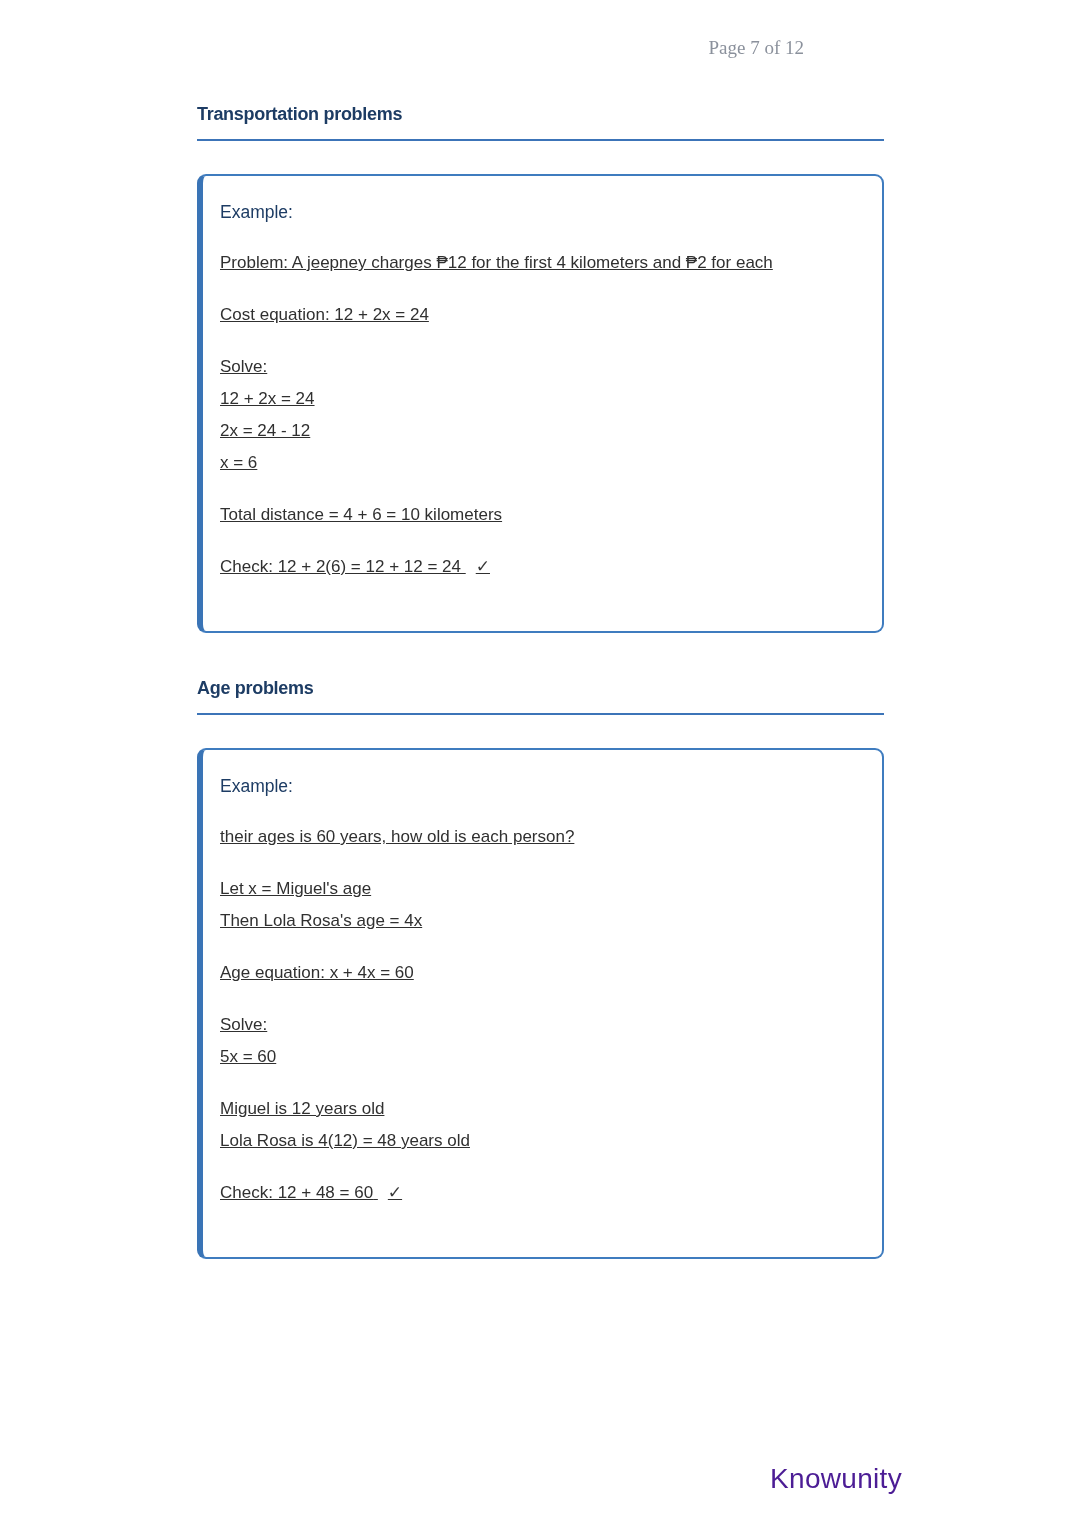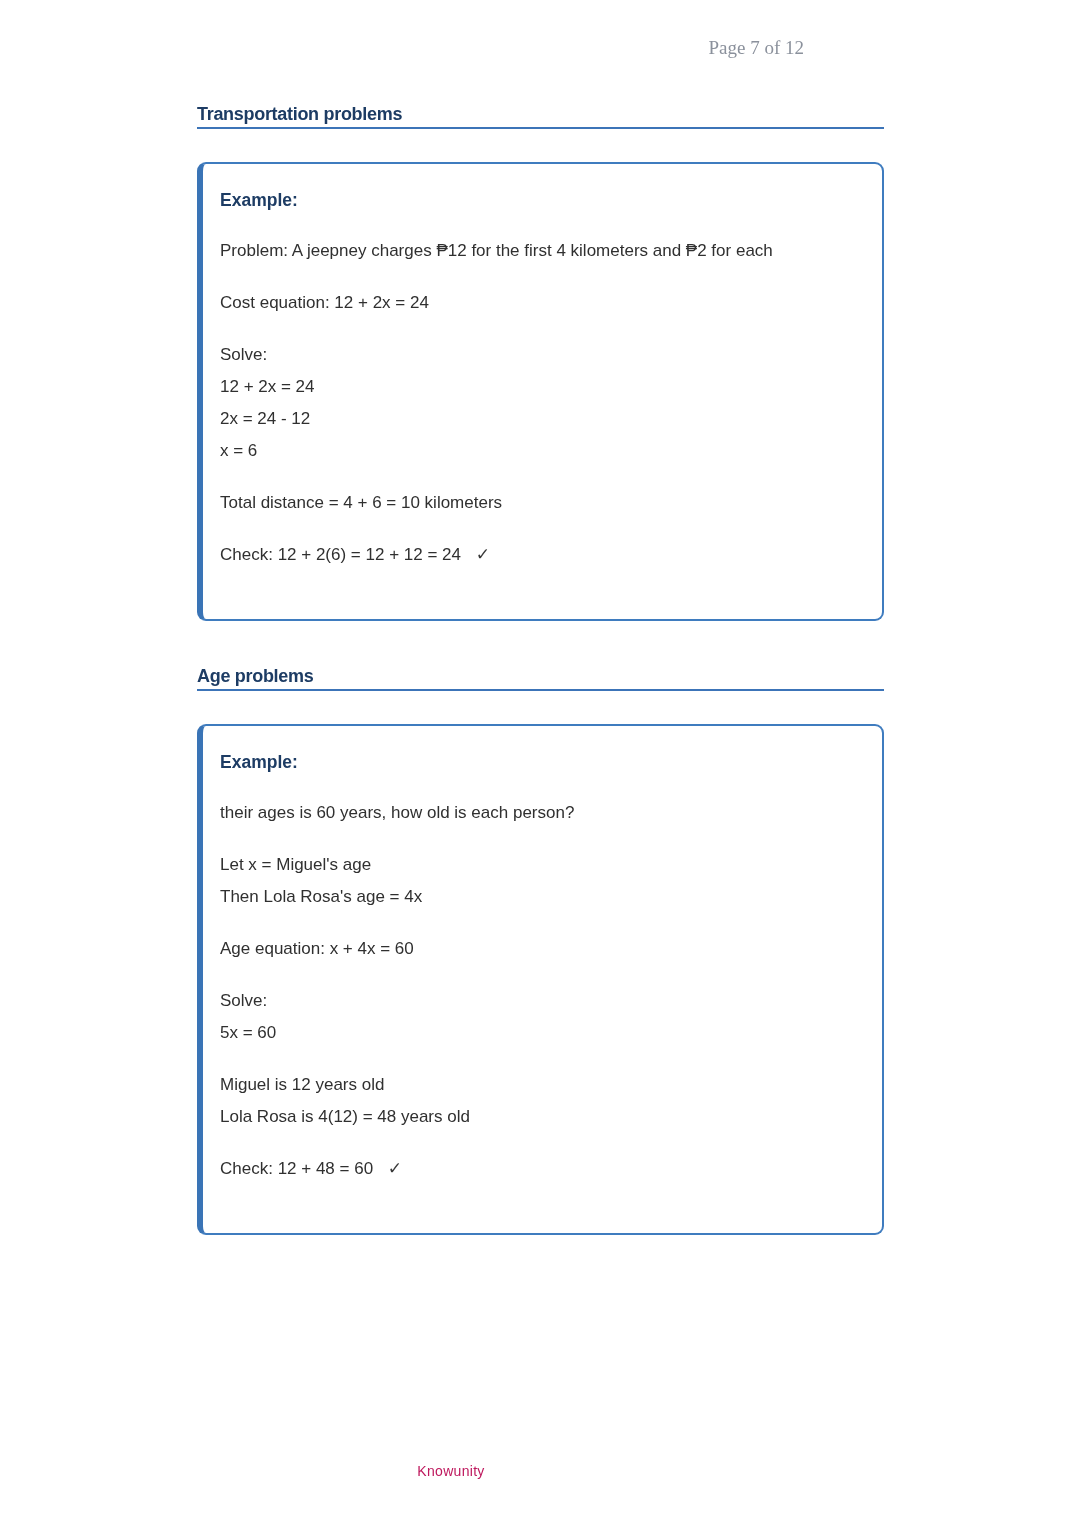--- a/index.html
+++ b/index.html
@@ -30,43 +30,44 @@
     top: 103px;
     width: 687px;
   }
   .section-heading {
     margin: 0;
     font-size: 18px;
     font-weight: bold;
     color: #1d3c64;
     letter-spacing: -0.3px;
     line-height: 22px;
-    padding-bottom: 2px;
+    padding-bottom: 14px;
     border-bottom: 2px solid #3c74b8;
   }
   .section + .section {
     margin-top: 44px;
   }
   .example-box {
     margin-top: 33px;
     border: 2px solid #3f7cbf;
     border-left: 6px solid #3a74b6;
     border-radius: 9px;
     padding: 25px 28px 48px 17px;
     box-sizing: border-box;
   }
   .example-label {
     font-size: 17.5px;
-    font-weight: bold;
+    font-weight: normal;
     color: #1d3c64;
     line-height: 22px;
     margin-bottom: 24px;
   }
   .paragraph {
     margin: 0 0 20px 0;
+    text-decoration: underline;
   }
   .paragraph:last-child {
     margin-bottom: 0;
   }
   .line {
     font-size: 17px;
     line-height: 32px;
     color: #303030;
     white-space: nowrap;
   }
@@ -78,23 +79,23 @@
   .check-icon {
     margin-left: 10px;
     font-size: 17px;
     color: #3a3a3a;
   }
   .footer {
     position: absolute;
     top: 1463px;
     left: 0;
     width: 100%;
-    text-align: center;
-    font-size: 14px;
-    color: #be185d;
+    text-align: right;
+    font-size: 28px;
+    color: #4c1d95;
     letter-spacing: 0.3px;
   }
 </style>
 </head>
 <body>
 
 <div class="page">
 
   <div class="page-number">Page 7 of 12</div>
 

